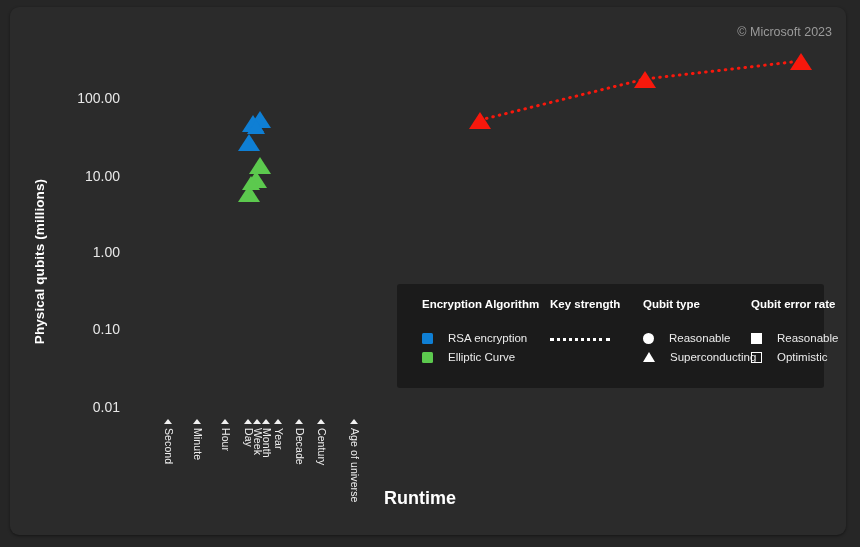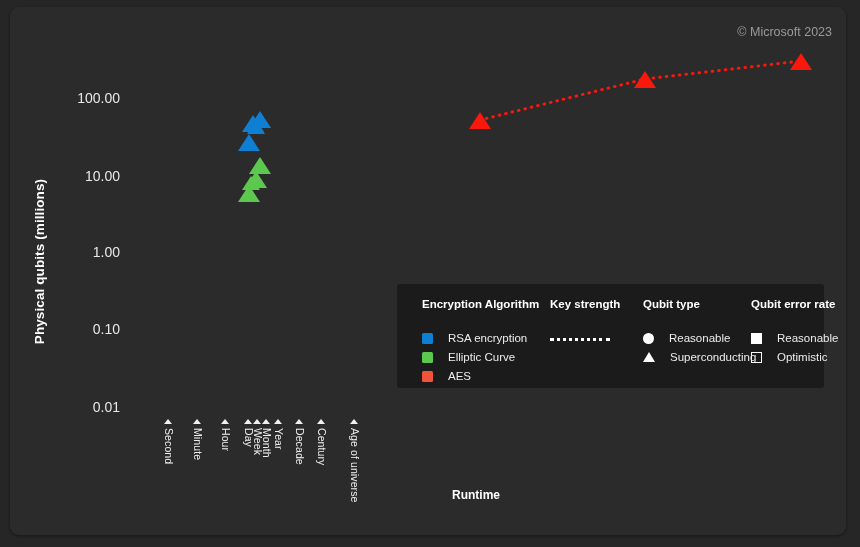--- a/index.html
+++ b/index.html
@@ -57,22 +57,22 @@
     font-weight: 700;
     color: #ffffff;
     letter-spacing: 0.1px;
     white-space: nowrap;
   }
   #x-axis-title {
     position: absolute;
     left: 330px;
     top: 481px;
     width: 160px;
-    text-align: right;
-    font-size: 12px;
+    text-align: center;
+    font-size: 18px;
     font-weight: 700;
     color: #ffffff;
   }
 
   
   .y-tick-label {
     position: absolute;
     right: 0;
     width: 80px;
     text-align: right;
@@ -307,24 +307,20 @@
           <div class="legend-col" style="left: 25px;">
             <div class="legend-title">Encryption Algorithm</div>
             <div class="legend-row">
               <span class="swatch-square" style="background: rgb(15, 127, 212);"></span>
               <span class="legend-label">RSA encryption</span>
             </div>
             <div class="legend-row">
               <span class="swatch-square" style="background: rgb(92, 201, 78);"></span>
               <span class="legend-label">Elliptic Curve</span>
             </div>
-            <div class="legend-row">
-              <span class="swatch-square" style="background: rgb(240, 83, 58);"></span>
-              <span class="legend-label">AES</span>
-            </div>
           </div>
           <div class="legend-col" style="left: 153px;">
             <div class="legend-title">Key strength</div>
             <div class="legend-row">
               <span class="swatch-dashed" style="border-top-color: rgb(255, 255, 255);"></span>
             </div>
           </div>
           <div class="legend-col" style="left: 246px;">
             <div class="legend-title">Qubit type</div>
             <div class="legend-row">

